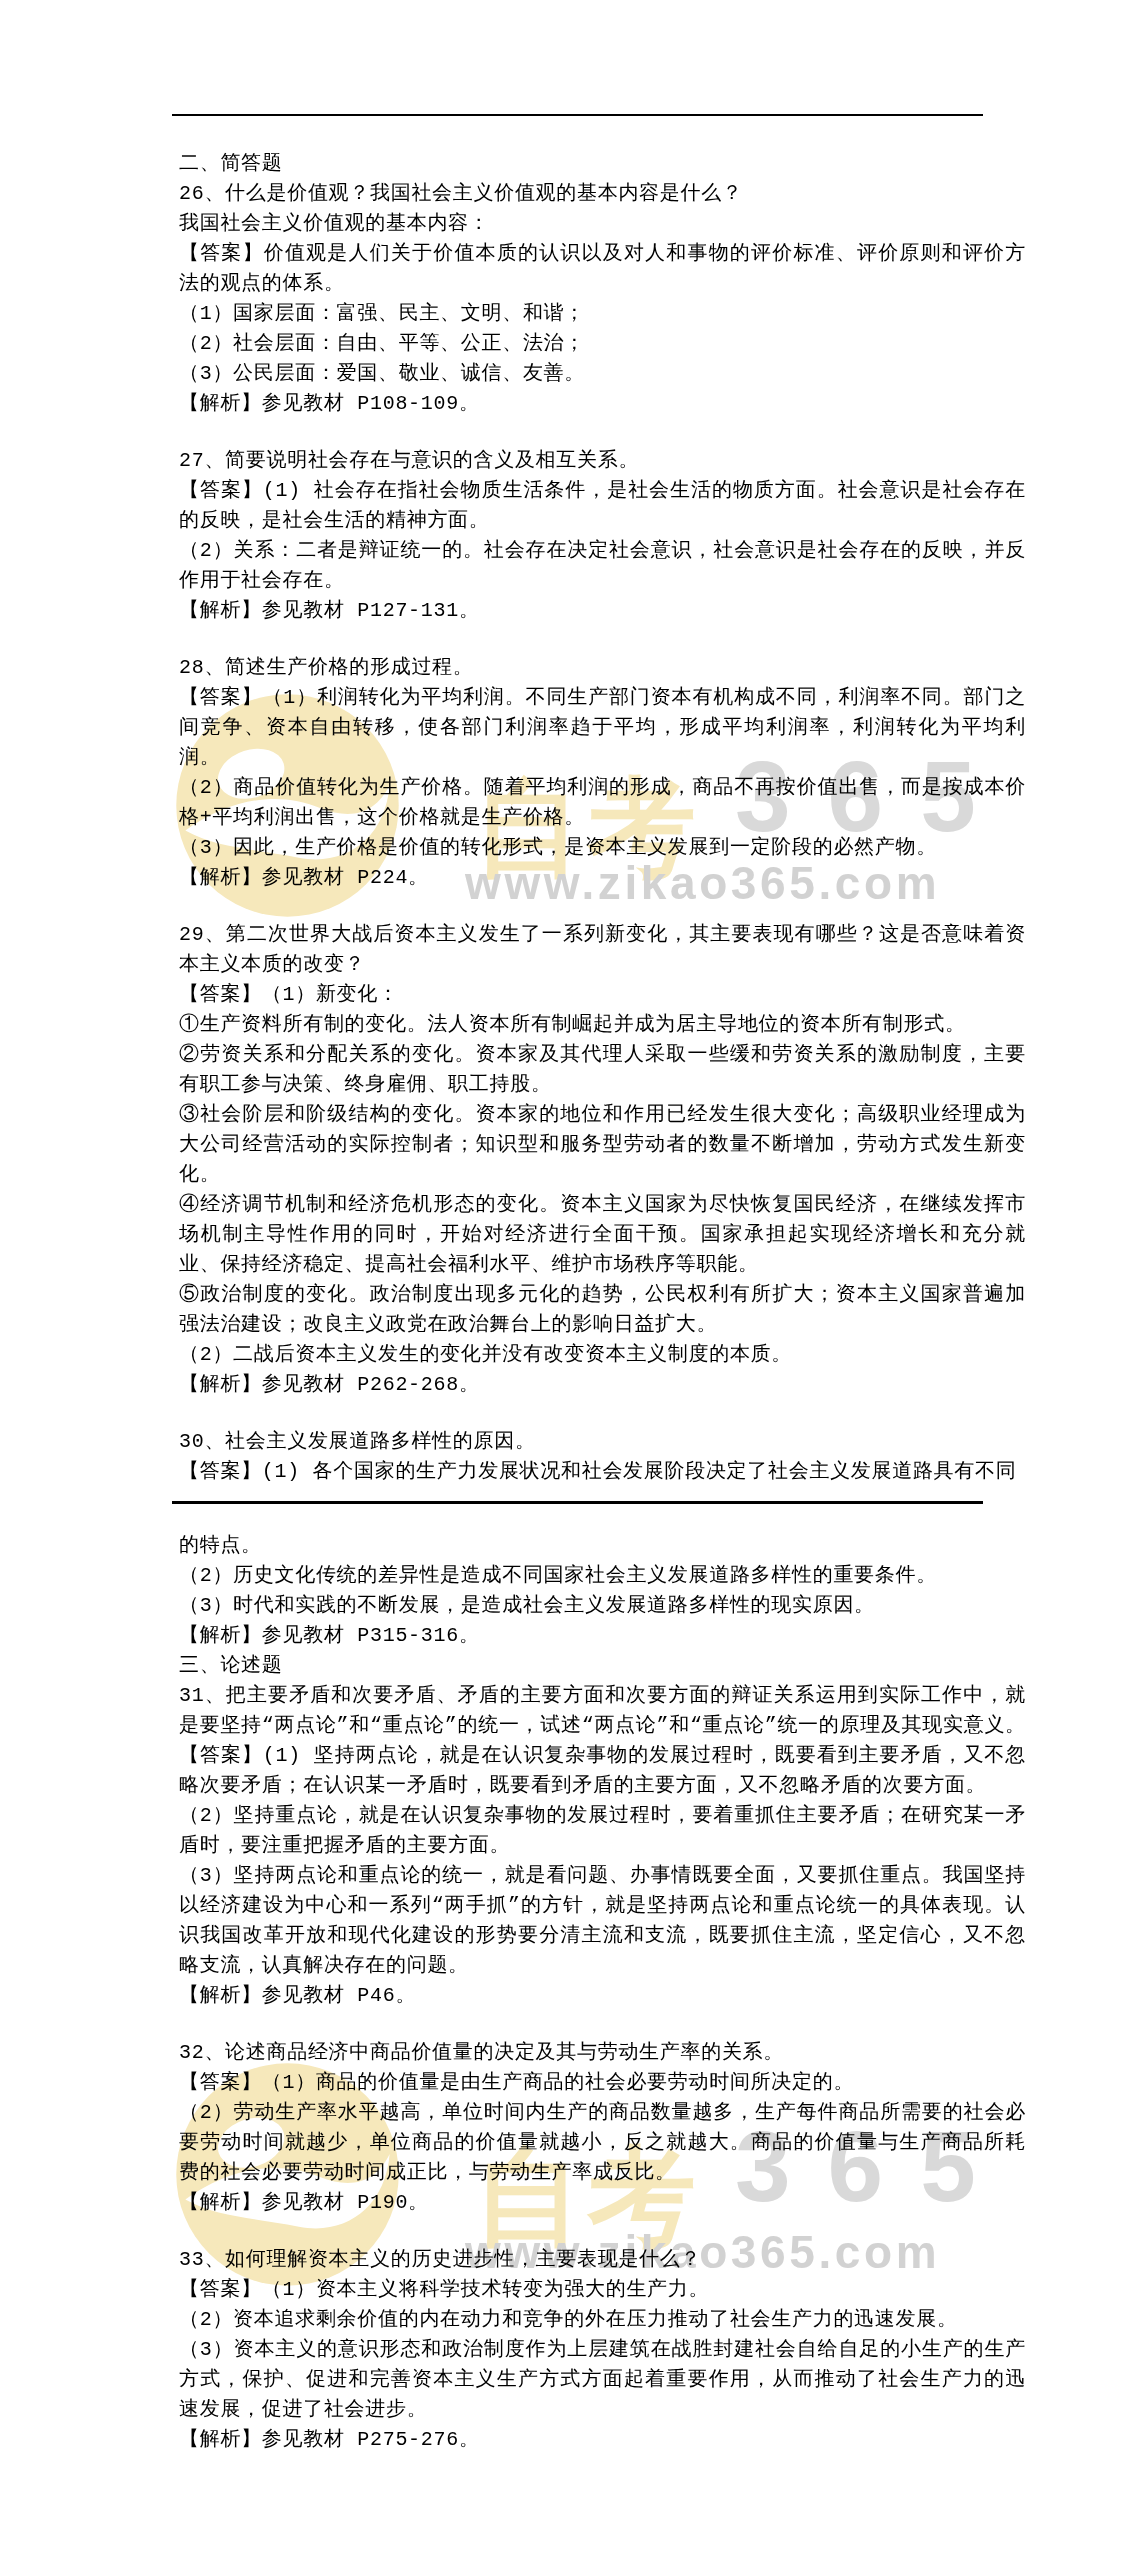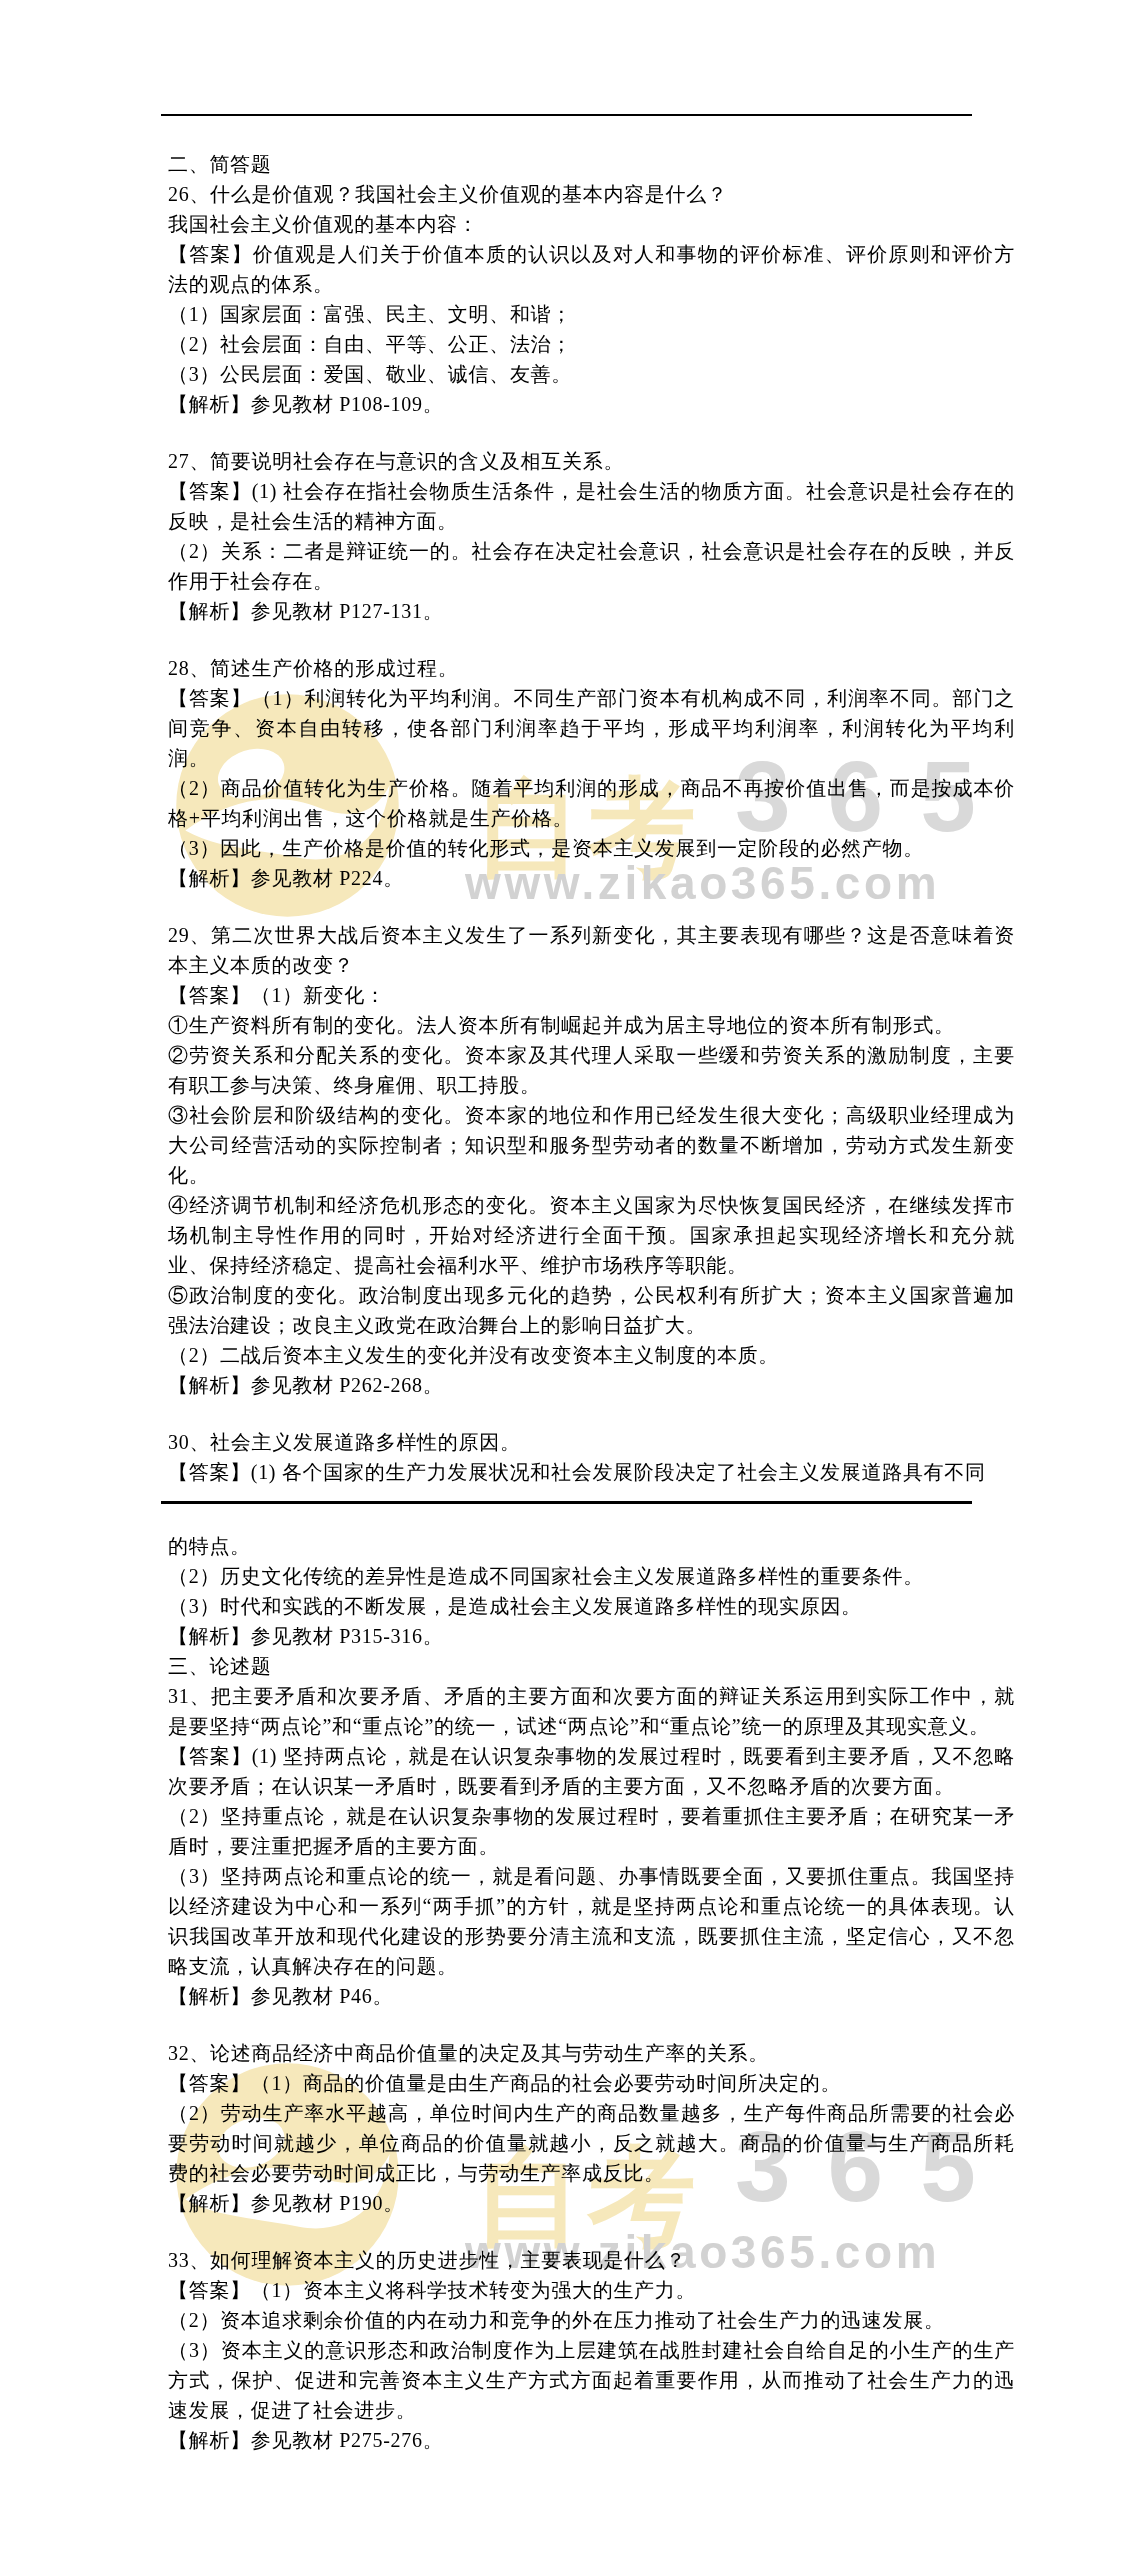--- a/index.html
+++ b/index.html
@@ -34,22 +34,23 @@
   .wm1 .wm-brand-num{left:735px;top:746px;}
   .wm1 .wm-url{left:465px;top:860px;}
   
   .wm2 .wm-logo{left:174px;top:2061px;width:227px;height:227px;}
   .wm2 .wm-brand-cn{left:474px;top:2107px;}
   .wm2 .wm-brand-num{left:735px;top:2116px;}
   .wm2 .wm-url{left:465px;top:2229px;}
 
   
   .content{
-    position:absolute;left:168px;top:114px;width:847px;z-index:2;
+    position:absolute;left:179px;top:114px;width:847px;z-index:2;
     color:var(--text,#000);
+    font-family:Liberation Mono, monospace;
   }
   .line{
     margin:0;font-size:20px;line-height:30px;letter-spacing:0.7px;
     text-align:justify;word-break:break-all;color:var(--text,#000);
   }
   .gap{height:27px;}
   .rule-top{
     height:0;border-top:2.9px solid var(--rule,#000);
     width:811px;margin:0 0 33px -7.2px;
   }

